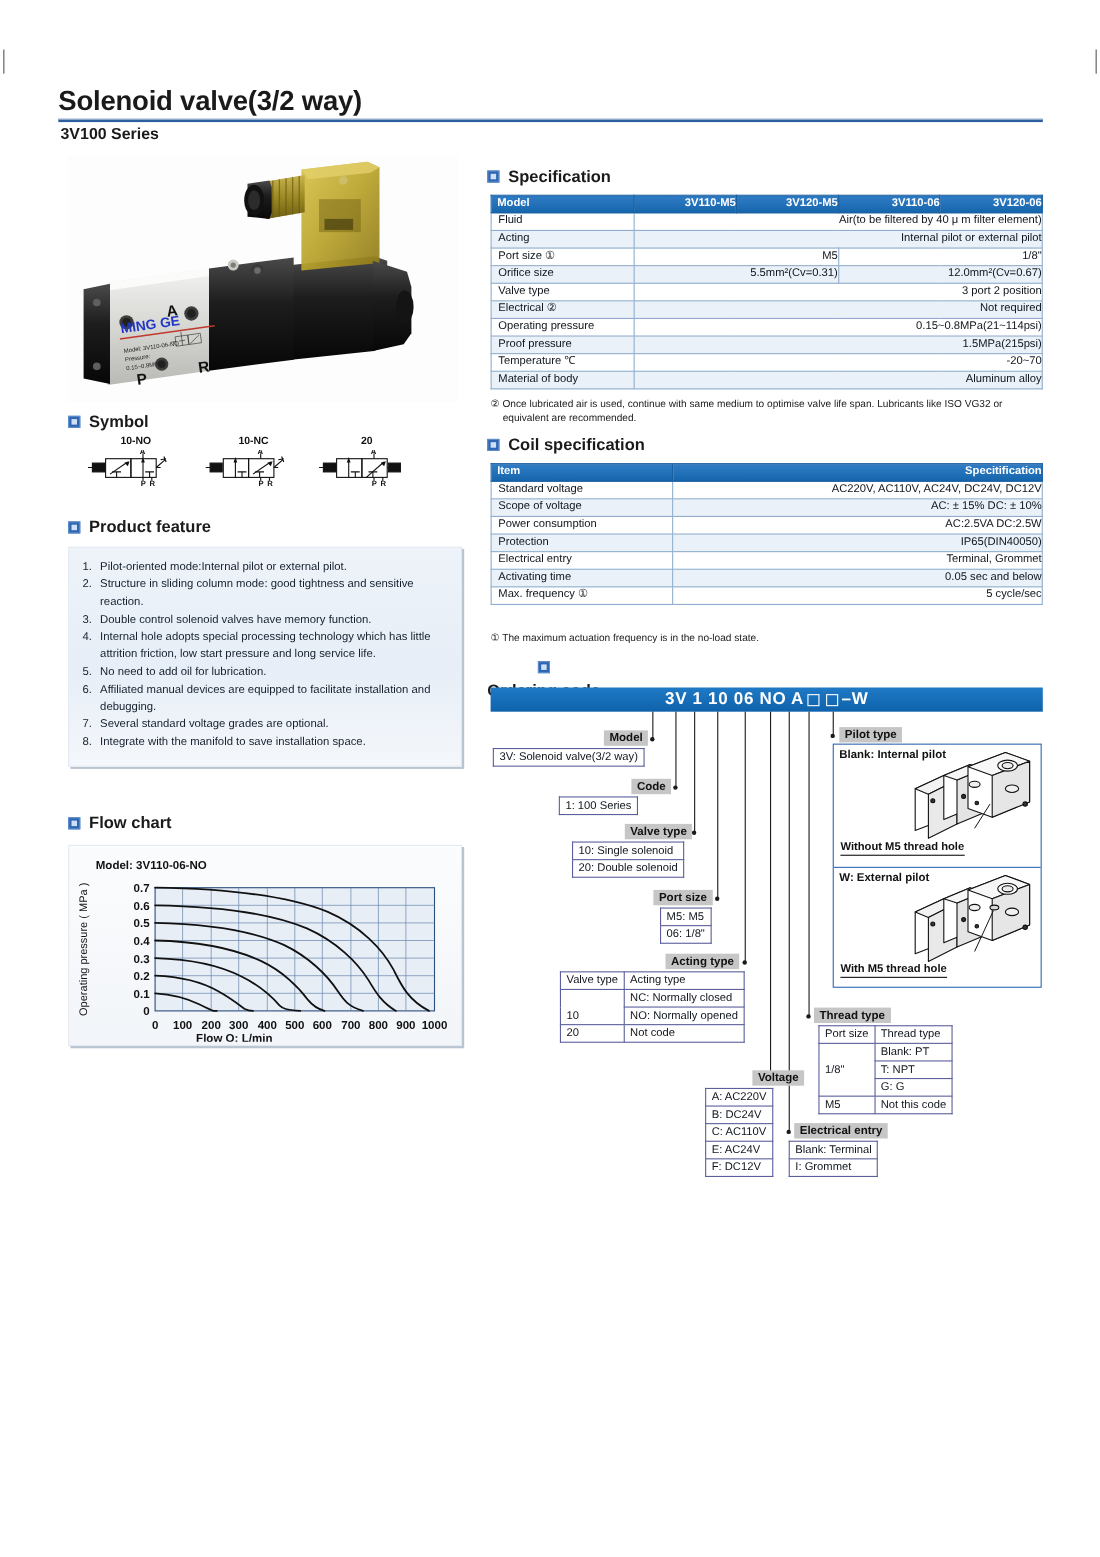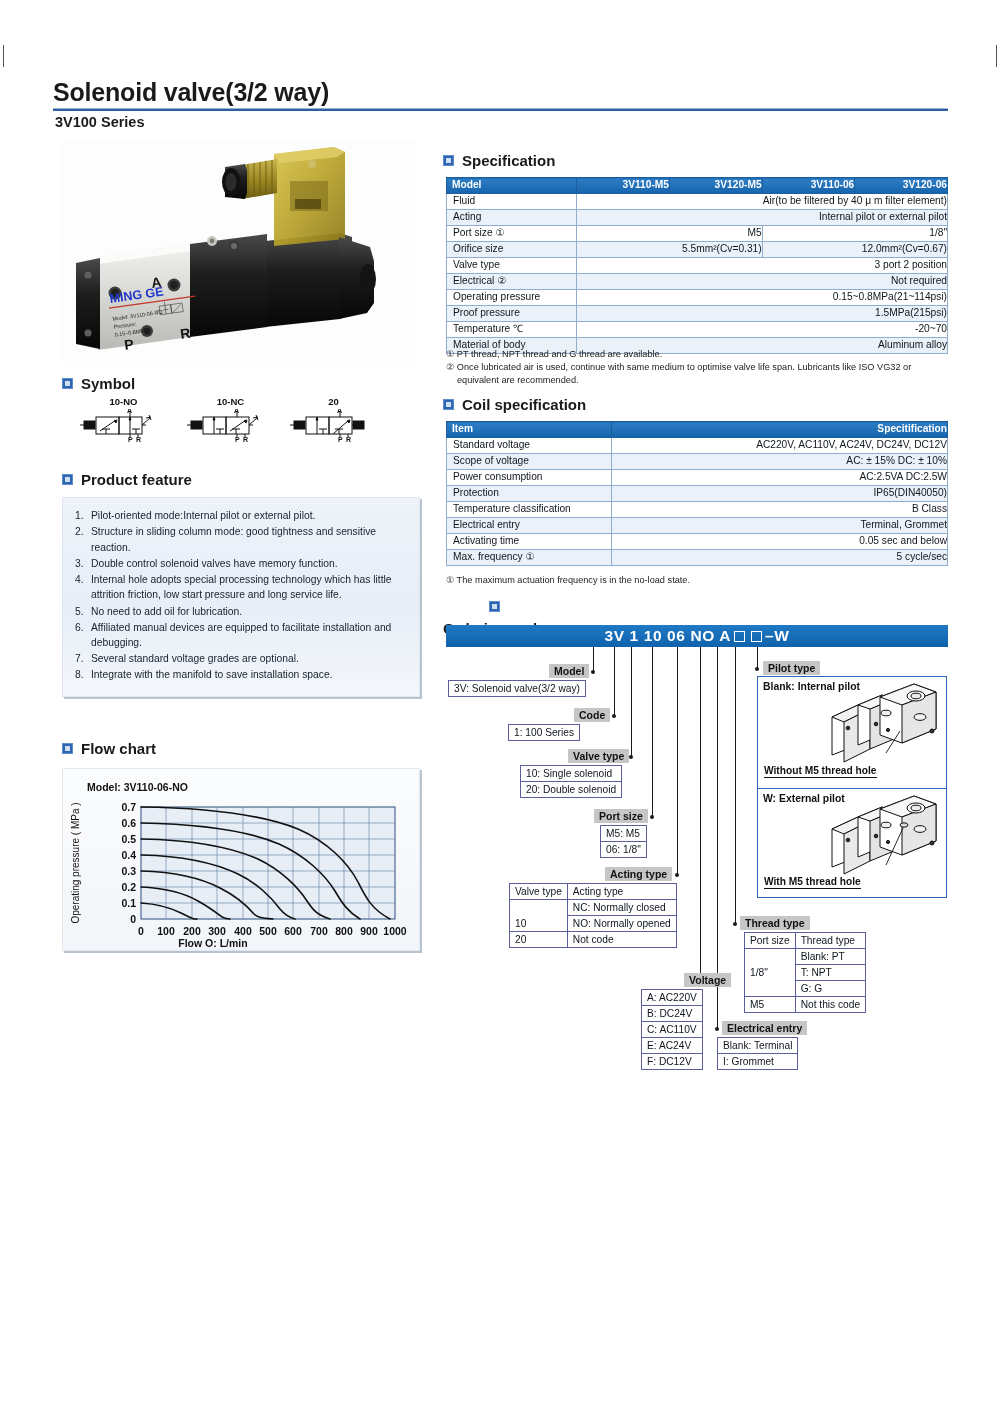--- a/index.html
+++ b/index.html
@@ -500,23 +500,20 @@
         <td class="lab">Temperature  ℃</td>
         <td colspan="4">-20~70</td>
       </tr>
       <tr>
         <td class="lab">Material of body</td>
         <td colspan="4">Aluminum  alloy</td>
       </tr>
     </tbody>
   </table>
 
-  <div class="note" style="left:446px; top:348px; width:505px;">
-    <span>① PT thread, NPT thread and G thread are available.</span>
-  </div>
   <div class="note" style="left:446px; top:361px; width:505px;">
     <span>② Once lubricated air is used, continue with same medium to optimise valve life span. Lubricants like ISO VG32 or</span>
     <span class="ind">equivalent are recommended.</span>
   </div>
 
   <div class="sec-head" style="left:443px; top:396px;">
     <span class="bullet"></span>
     <span>Coil specification</span>
   </div>
 
@@ -540,24 +537,20 @@
         <td class="lab">Scope of voltage</td>
         <td>AC: ± 15%   DC: ± 10%</td>
       </tr>
       <tr>
         <td class="lab">Power consumption</td>
         <td>AC:2.5VA   DC:2.5W</td>
       </tr>
       <tr>
         <td class="lab">Protection</td>
         <td>IP65(DIN40050)</td>
-      </tr>
-      <tr>
-        <td class="lab">Temperature classification</td>
-        <td>B Class</td>
       </tr>
       <tr>
         <td class="lab">Electrical entry</td>
         <td>Terminal,  Grommet</td>
       </tr>
       <tr>
         <td class="lab">Activating time</td>
         <td>0.05 sec and below</td>
       </tr>
       <tr>

